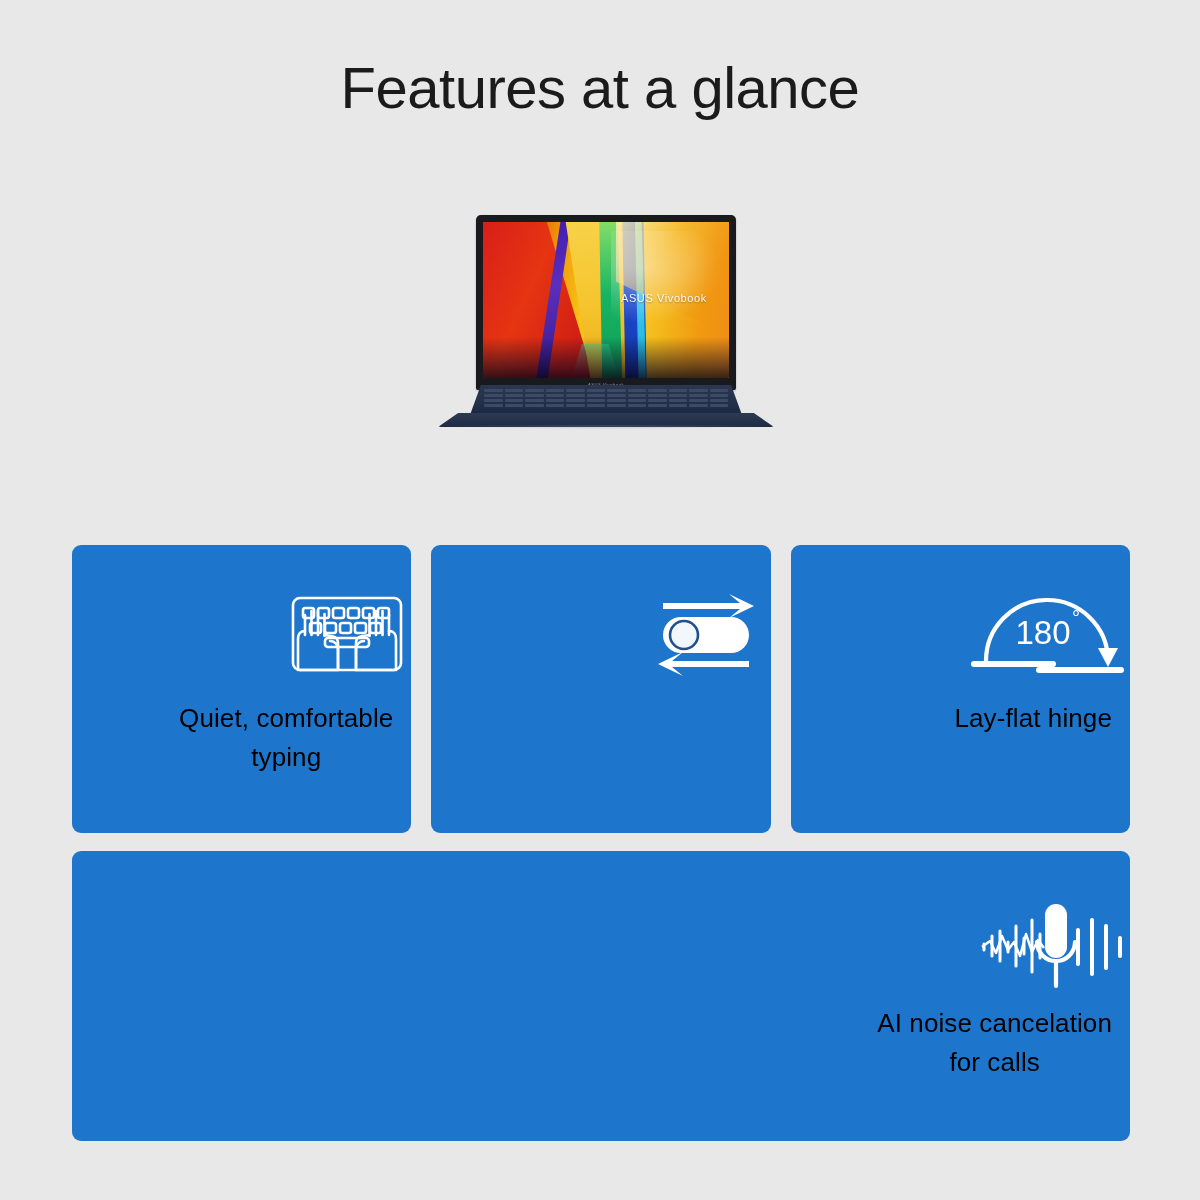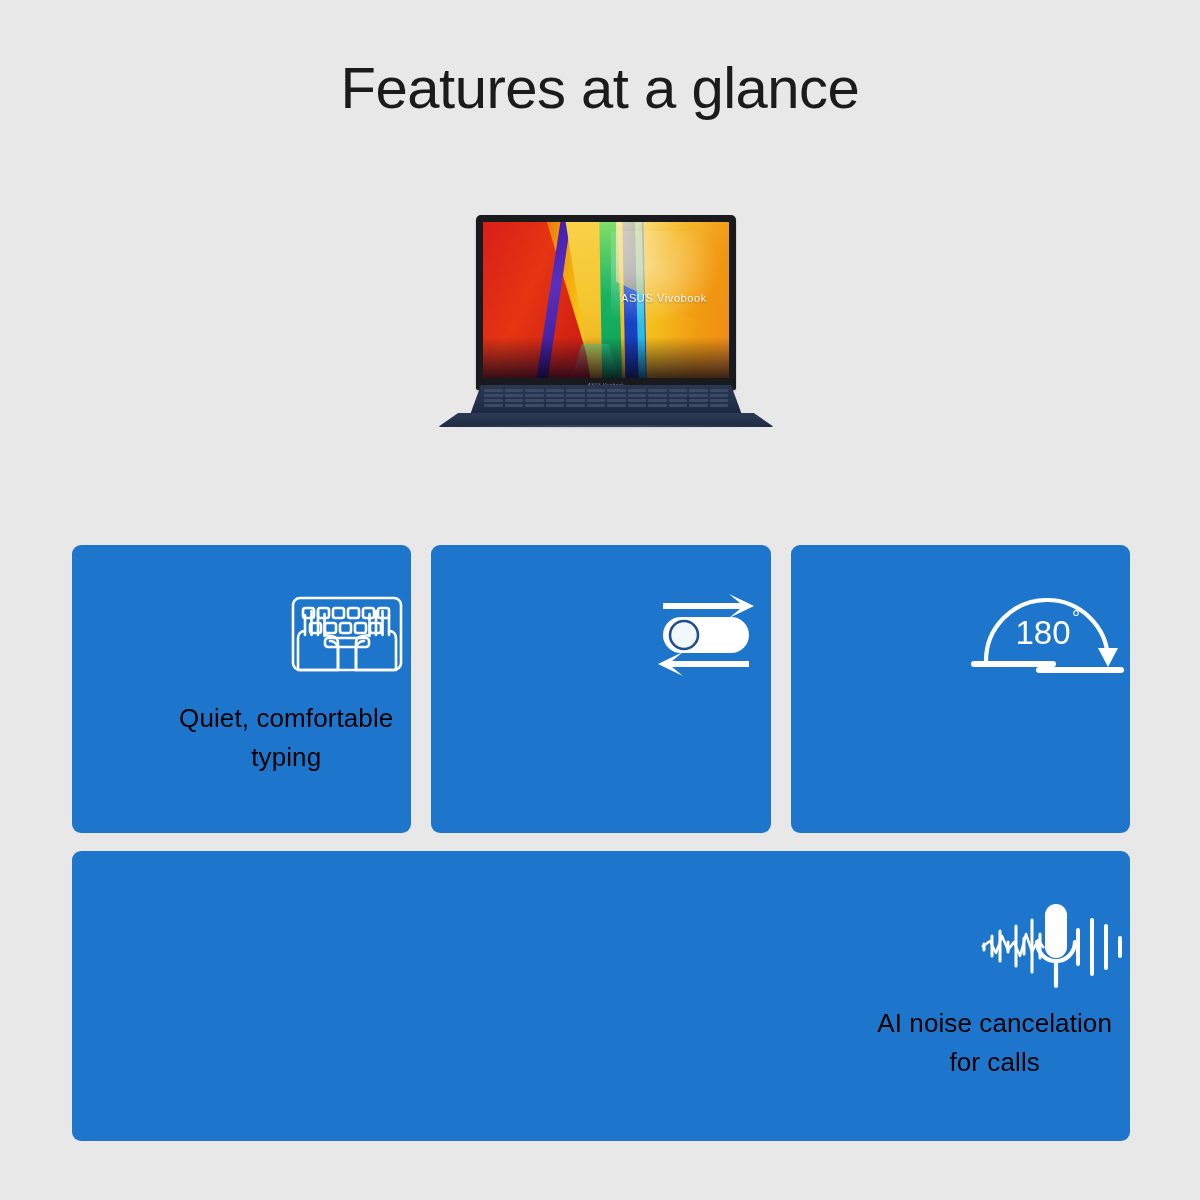--- a/index.html
+++ b/index.html
@@ -424,20 +424,21 @@
 
           <path d="M133 56 L143 75 L153 56 Z" fill="#ffffff" stroke="none"></path>
 
           <path d="M9 72 H88" stroke-width="6"></path>
           <path d="M74 78 H156" stroke-width="6"></path>
 
           <text x="78" y="52" font-family="Liberation Sans, sans-serif" font-size="33" fill="#ffffff" stroke="none" text-anchor="middle">180</text>
           <text x="111" y="33" font-family="Liberation Sans, sans-serif" font-size="20" fill="#ffffff" stroke="none" text-anchor="middle">°</text>
         </svg>
       </div>
+      <div class="card-label">Lay-flat hinge</div>
     </div>
 
   </div>
 
   <div class="grid-bottom">
 
     <div class="card">
       <div class="card-icon">
         <svg width="152" height="98" viewBox="0 0 152 98" fill="none">
 

